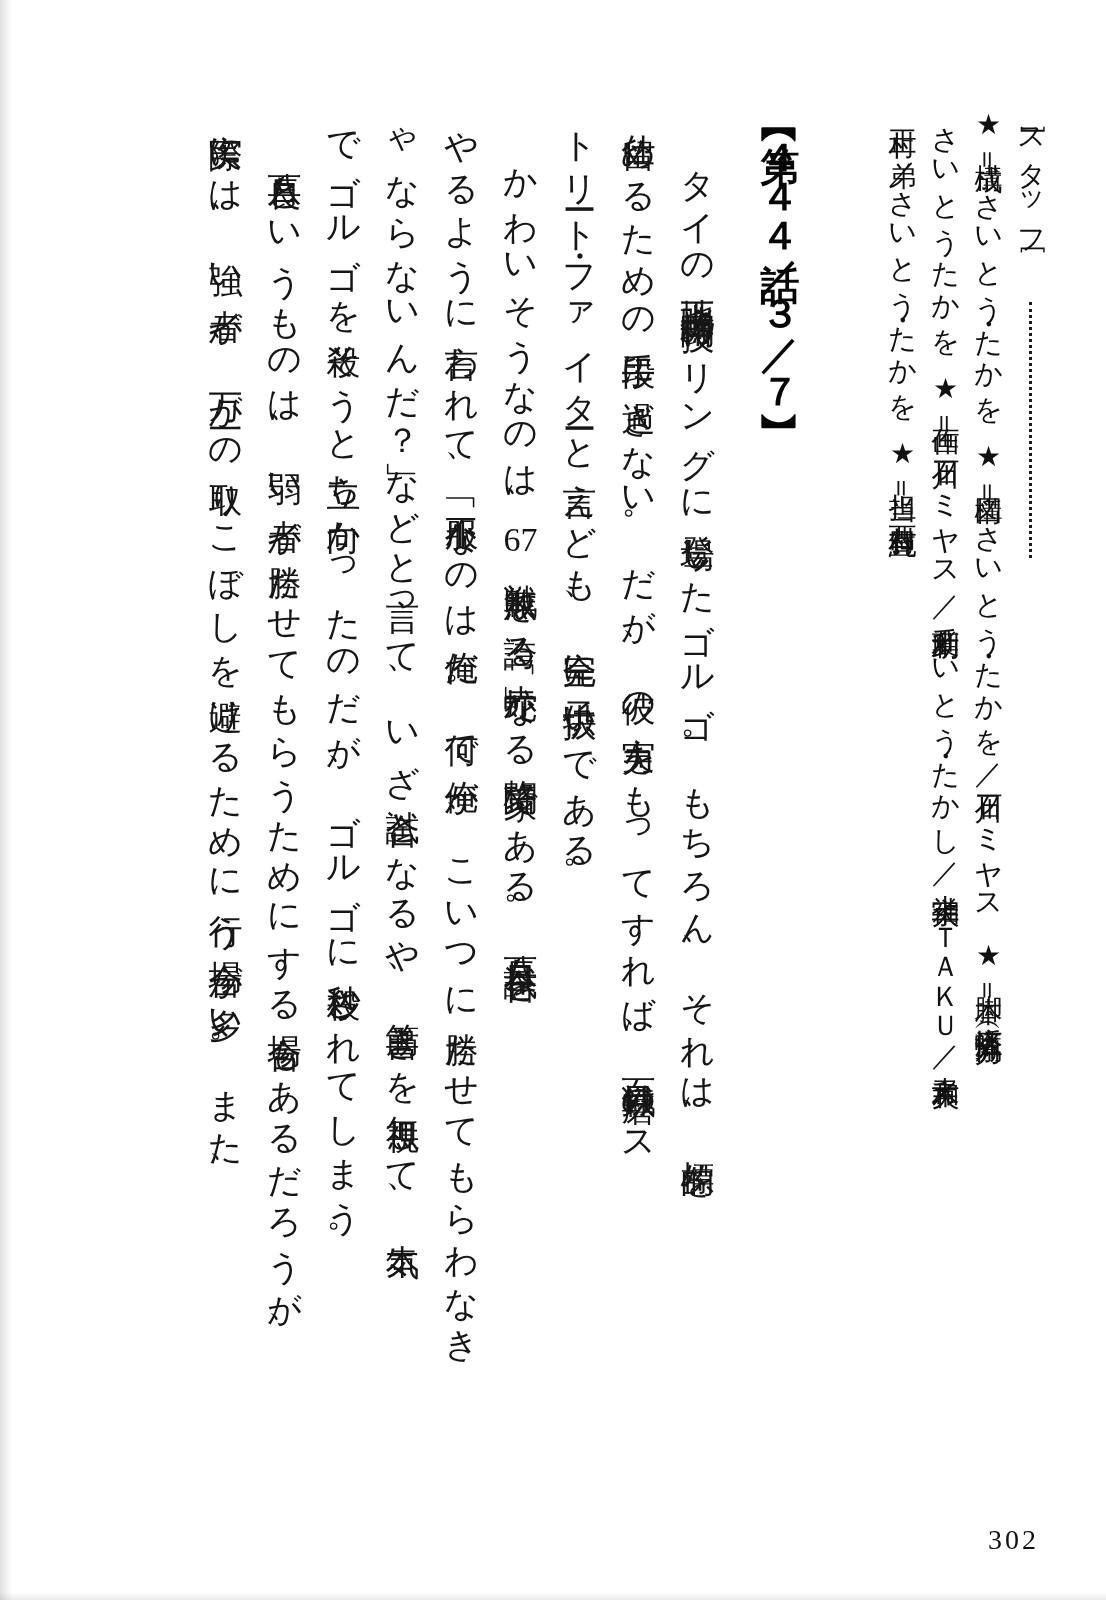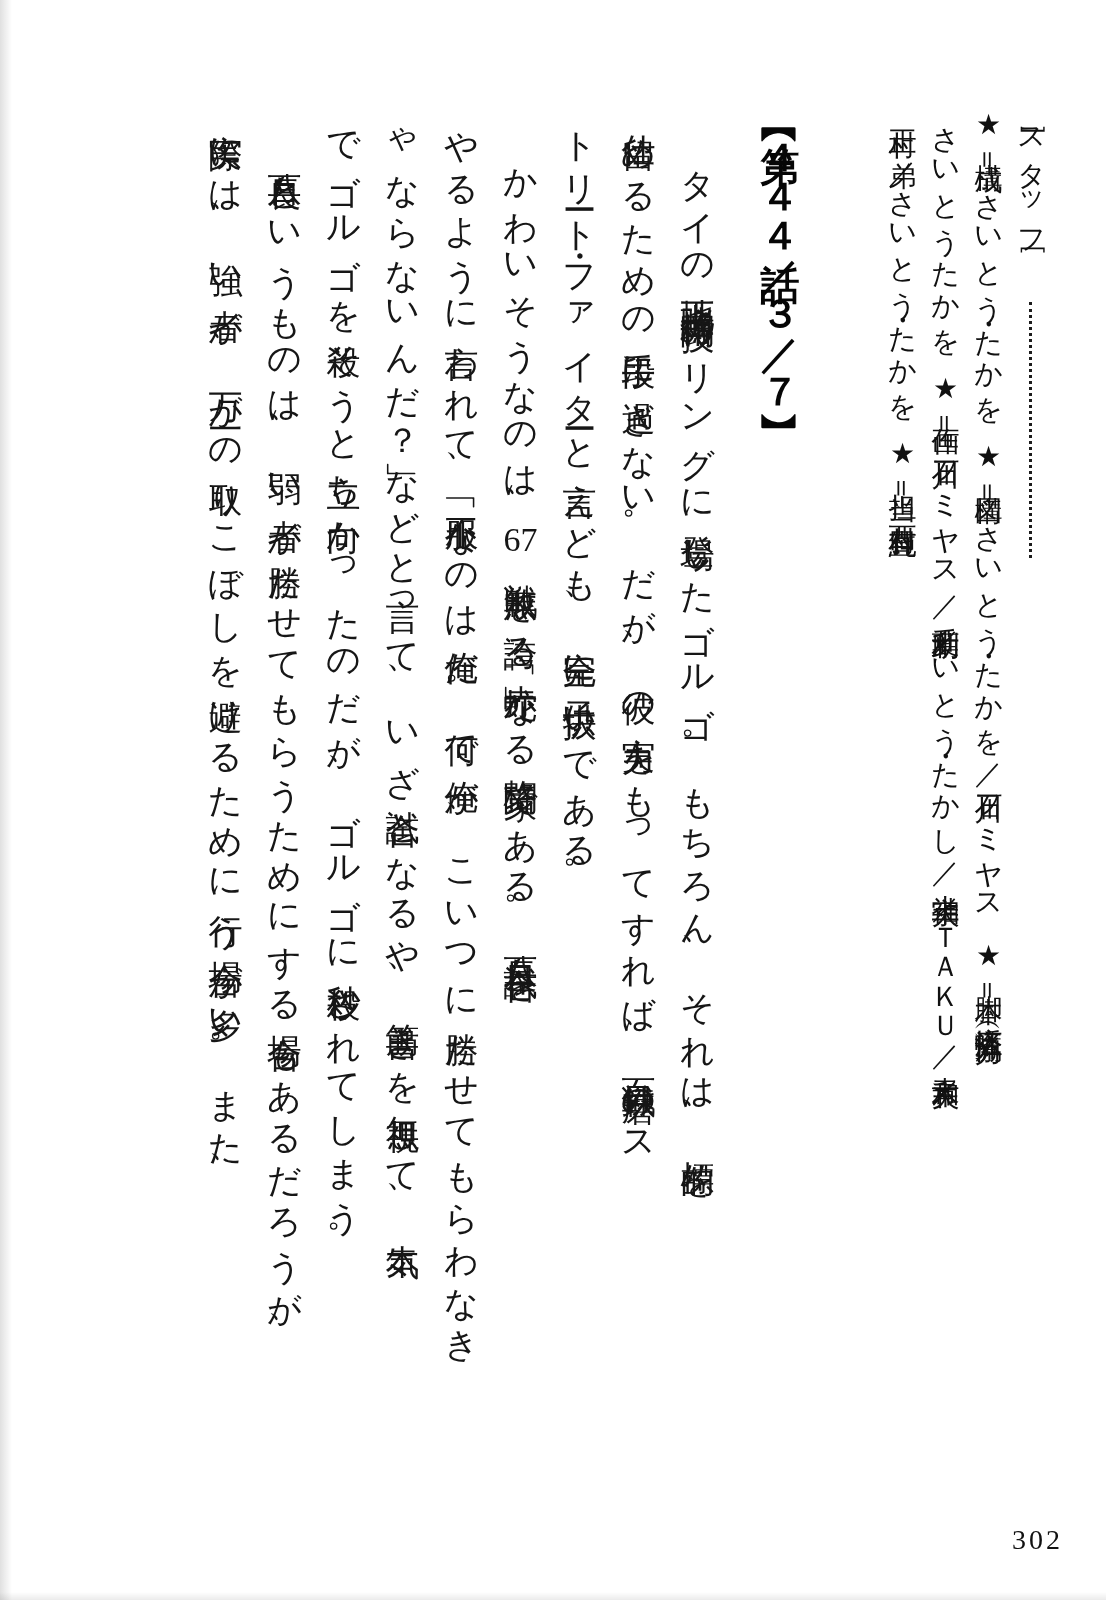--- a/index.html
+++ b/index.html
@@ -101,21 +101,21 @@
   }
   
   .tcy {
     -webkit-text-combine: horizontal;
     text-combine-upright: all;
   }
 
   
   .pagenum {
     position: absolute;
-    left: 1012px;
+    left: 988px;
     top: 1524px;
     font-family: "Liberation Serif", "DejaVu Serif", serif;
     font-size: 28px;
     letter-spacing: 3px;
     color: #111;
   }
 </style>
 </head>
 <body>
 

